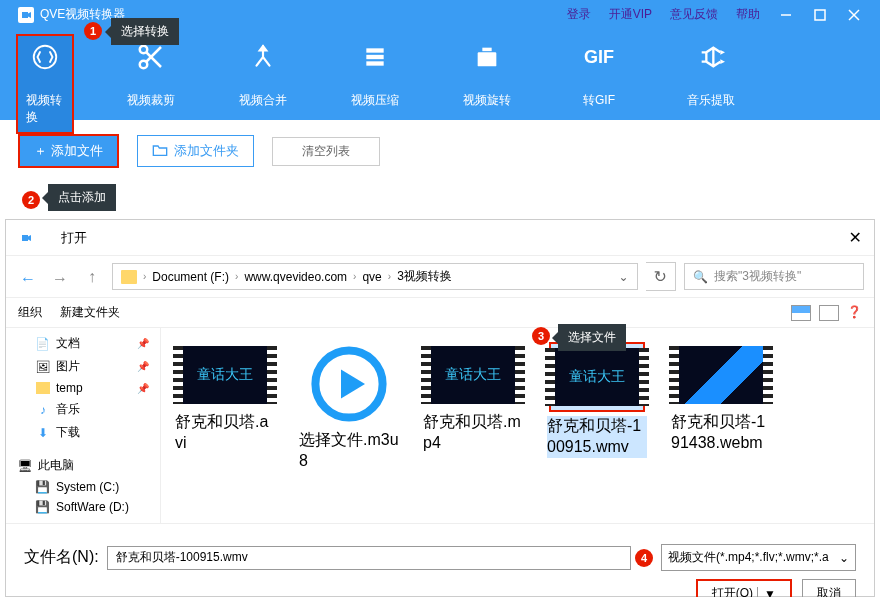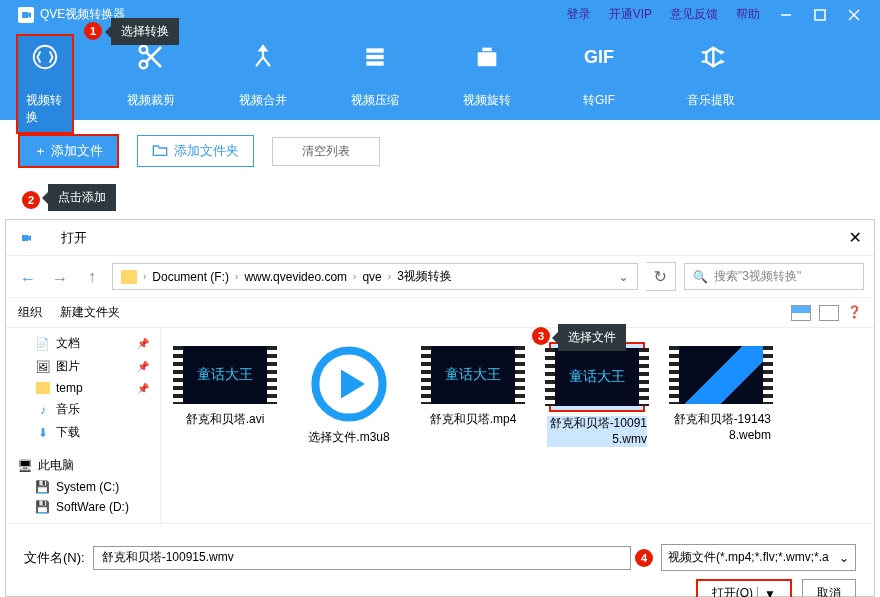--- a/index.html
+++ b/index.html
@@ -51,31 +51,31 @@
     .sb-item { display: flex; align-items: center; padding: 3px 10px 3px 30px; font-size: 12px; gap: 6px; cursor: pointer; }
     .sb-pin { margin-left: auto; color: #999; font-size: 10px; }
     .sb-icon { width: 14px; height: 14px; display: flex; align-items: center; justify-content: center; }
     
     .file-grid { flex: 1; padding: 14px 14px; display: flex; gap: 24px; align-items: flex-start; }
     .file-item { width: 100px; display: flex; flex-direction: column; align-items: center; gap: 4px; cursor: pointer; }
     .file-thumb { width: 84px; height: 58px; background: #050a1e; position: relative; }
     .file-thumb::before, .file-thumb::after { content: ''; position: absolute; top: 0; bottom: 0; width: 10px; background: repeating-linear-gradient(#222 0 4px, #fff 4px 8px); }
     .file-thumb::before { left: -10px; }
     .file-thumb::after { right: -10px; }
-    .file-name { font-size: 12px; text-align: right; line-height: 1.3; word-break: break-all; }
+    .file-name { font-size: 16px; text-align: left; line-height: 1.3; word-break: break-all; }
     .file-item.selected .file-thumb-wrap { background: #cce6ff; border: 2px solid #e81c00; padding: 4px; }
     .file-thumb-wrap { padding: 4px 12px; }
     .file-item.selected .file-name { background: #cce6ff; }
     .thumb-text { position: absolute; left: 0; right: 0; top: 50%; transform: translateY(-50%); color: #3ac4f5; font-size: 14px; text-align: center; }
     .thumb-blue { background: linear-gradient(135deg, #050a1e 45%, #1a8fff 45% 70%, #050a1e 70%); }
     .play-icon { width: 84px; height: 84px; display: flex; align-items: center; justify-content: center; }
     
     .dlg-footer { border-top: 1px solid #eee; padding: 20px 18px 8px; }
     .footer-row { display: flex; align-items: center; gap: 8px; margin-bottom: 8px; }
-    .footer-label { font-size: 13px; }
+    .footer-label { font-size: 16px; }
     .file-input { flex: 1; border: 1px solid #999; padding: 4px 8px; font-size: 12px; }
     .type-select { border: 1px solid #999; padding: 4px 6px; font-size: 12px; width: 195px; display: flex; align-items: center; justify-content: space-between; cursor: pointer; }
     .footer-btns { display: flex; justify-content: flex-end; gap: 10px; margin-top: 6px; }
     .dlg-btn { border: 1px solid #999; padding: 4px 14px; font-size: 12px; cursor: pointer; display: flex; align-items: center; gap: 4px; }
     .dlg-btn.primary { border: 2px solid #e81c00; }
   </style>
 </head>
 <body>
 
 <div class="header">

